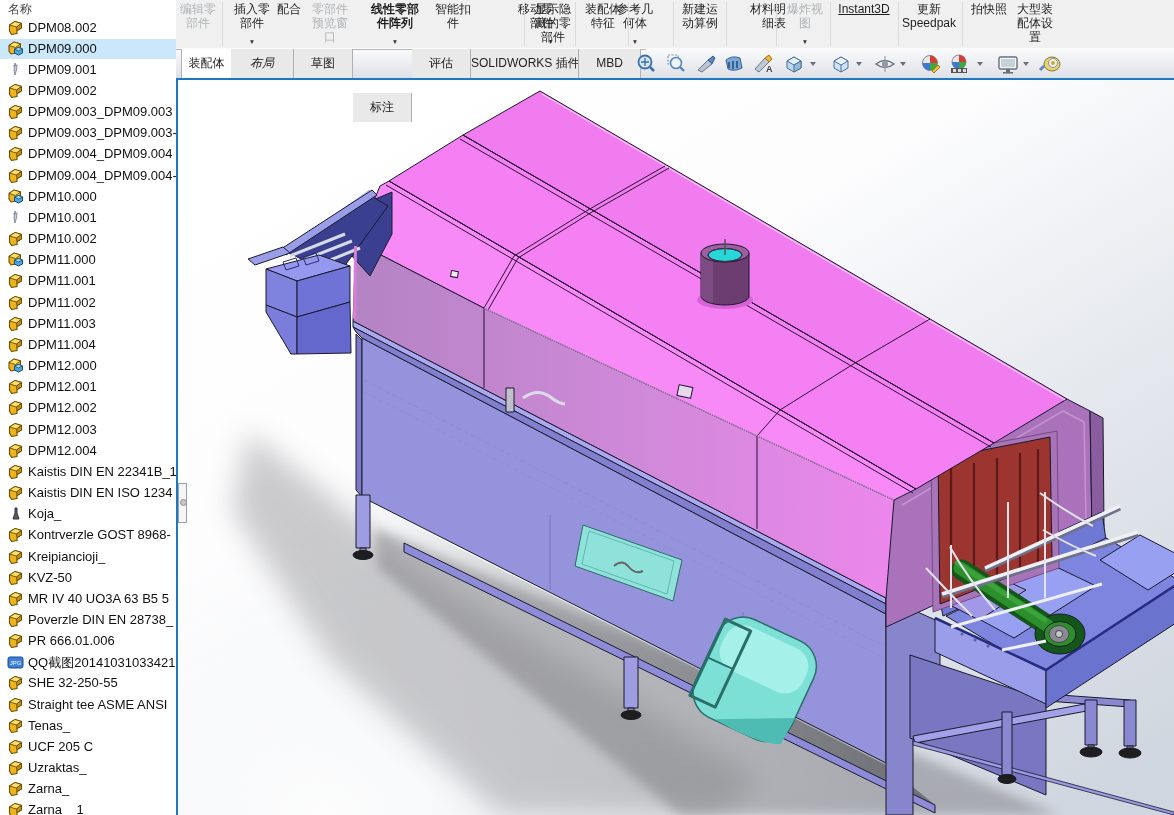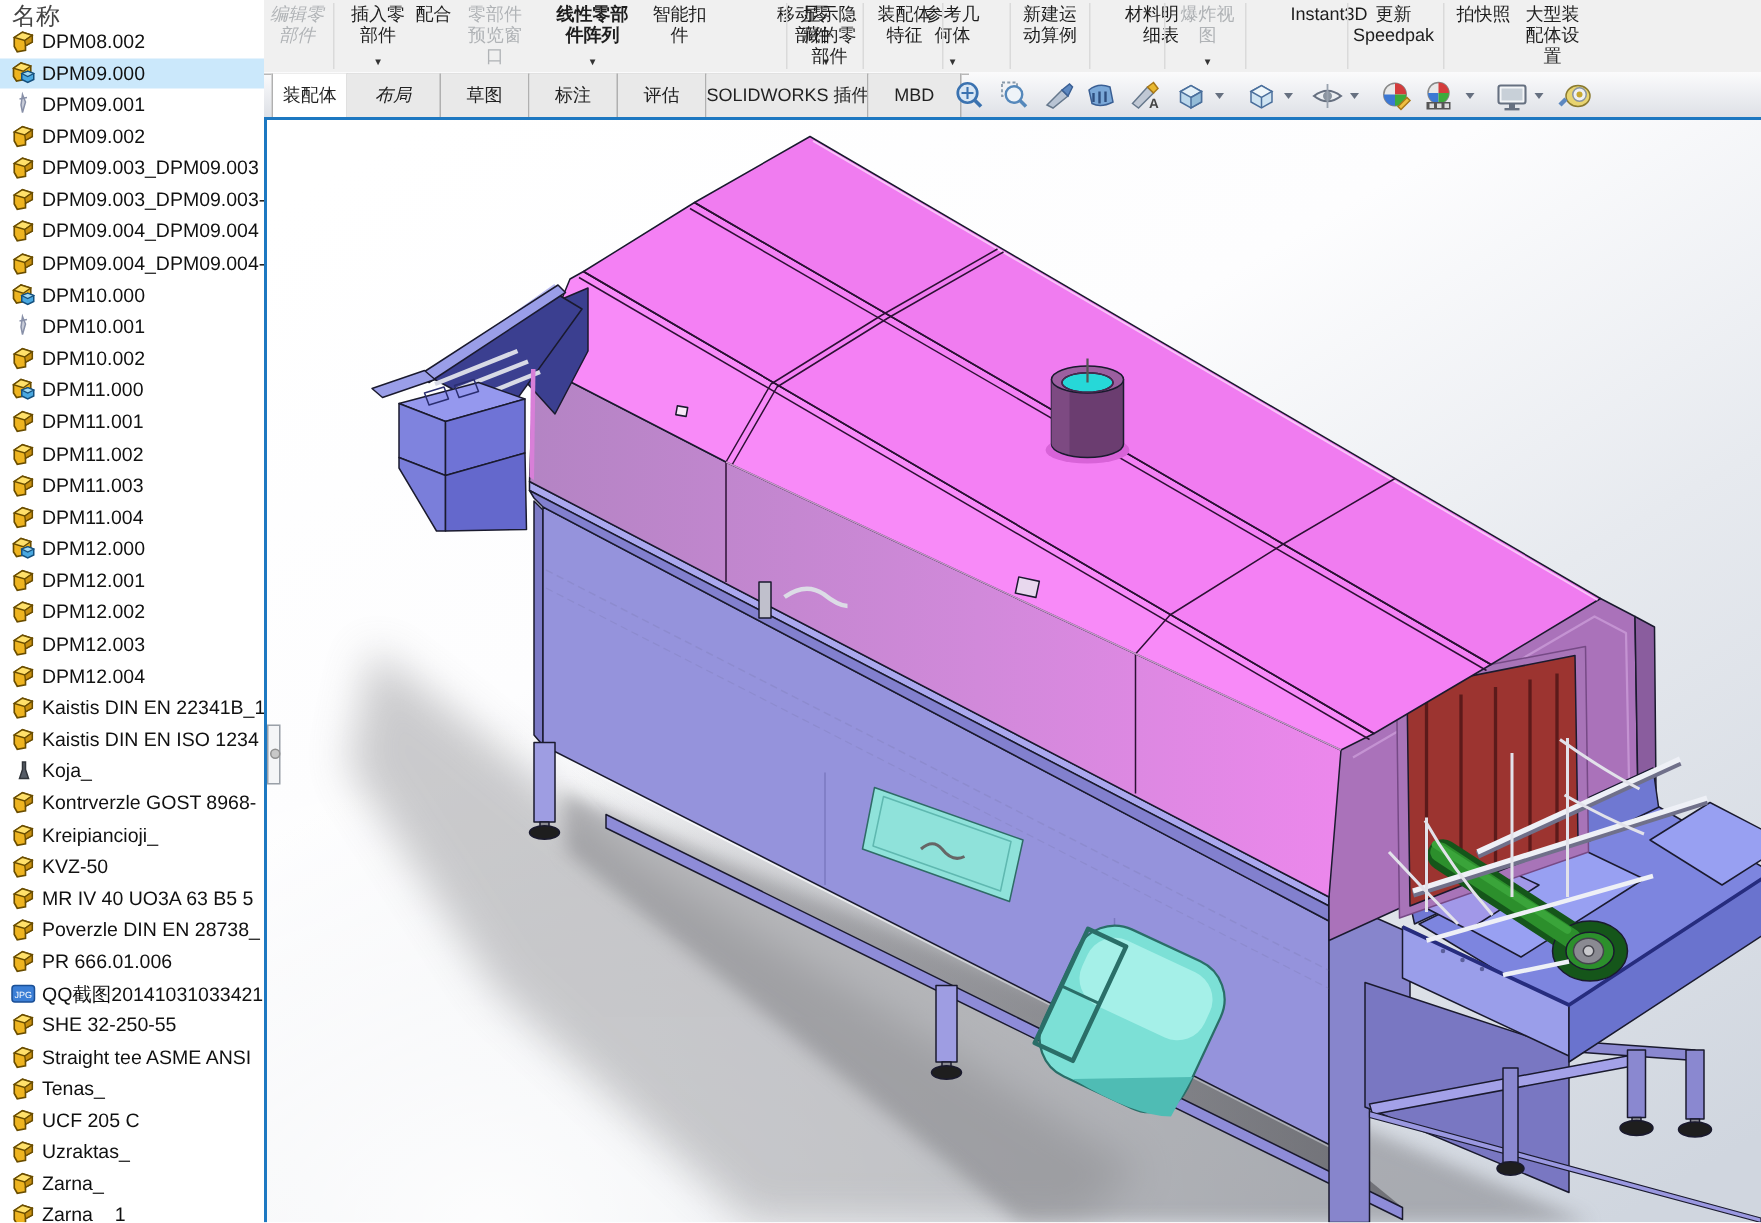--- a/index.html
+++ b/index.html
@@ -10,21 +10,21 @@
 .rb.gray{color:#b0b3b6;}
 .rb .arr{position:absolute;left:0;right:0;top:33px;font-size:6.5px;color:#333;}
 .sep{position:absolute;top:2px;height:44px;width:1px;background:#dadada;}
 
 #tabrow{position:absolute;left:176px;top:48px;width:998px;height:31px;background:linear-gradient(#fbfbfc,#dde0e6);}
 #tabrow .tabline{position:absolute;left:0;top:1px;width:470px;height:1px;background:#b8b8b8;}
 .tab{position:absolute;top:1px;height:29px;line-height:28px;text-align:center;font-size:12px;color:#222;background:#e9e9e9;border-right:1px solid #b0b0b0;white-space:nowrap;overflow:hidden;}
 .tab.active{background:#ffffff;border-left:1px solid #b0b0b0;}
 
 #panel{position:absolute;left:0;top:0;width:176px;height:815px;background:#ffffff;overflow:hidden;}
-#panel .hdr{position:absolute;left:8px;top:1px;font-size:16px;color:#444;}
+#panel .hdr{position:absolute;left:8px;top:1px;font-size:12px;color:#444;}
 .row{position:absolute;left:0;width:176px;height:20px;font-size:13px;color:#111;white-space:nowrap;}
 .row .txt{position:absolute;left:28px;top:2px;}
 .row svg{position:absolute;left:7px;top:1px;}
 .row.sel{background:#cbe8fb;}
 
 #vbl{position:absolute;left:176px;top:78px;width:2px;height:737px;background:#1d78c1;}
 #vbt{position:absolute;left:176px;top:78px;width:998px;height:2px;background:#1d78c1;}
 #split{position:absolute;left:178px;top:483px;width:7px;height:38px;background:#f4f5f7;border:1px solid #9aa0a8;}
 #split i{position:absolute;left:1px;top:15px;width:5px;height:5px;border-radius:50%;background:#c8c8c8;border:1px solid #909090;}
 #viewport{position:absolute;left:178px;top:80px;width:996px;height:735px;}
@@ -219,21 +219,21 @@
 <rect x="702" y="624" width="106" height="108" rx="28" fill="#7ce0d6" stroke="#2a6e68" stroke-width="1.5"></rect>
 <rect x="710" y="632" width="90" height="48" rx="20" fill="#a5f0e8" stroke="none"></rect>
 <path d="M736,731 L808,696 L806,726 Q784,736 736,731 Z" fill="#4fbcb4" stroke="none"></path>
 <rect x="703" y="636" width="28" height="84" fill="none" stroke="#2a6e68" stroke-width="3"></rect>
 <line x1="703" y1="678" x2="731" y2="678" stroke="#2a6e68" stroke-width="2"></line>
 </g>
 </g>
 </svg>
 </div>
 <div id="ribbon">
-      <div class="rb gray" style="left:-12px;width:68px;font-style:italic;">编辑零
+      <div class="rb gray" style="left:-12px;width:68px;">编辑零
 部件</div>
       <div class="rb" style="left:42px;width:68px;">插入零
 部件<div class="arr">▼</div></div>
       <div class="rb" style="left:79px;width:68px;">配合</div>
       <div class="rb gray" style="left:120px;width:68px;">零部件
 预览窗
 口</div>
       <div class="rb" style="left:185px;width:68px;font-weight:bold;">线性零部
 件阵列<div class="arr">▼</div></div>
       <div class="rb" style="left:243px;width:68px;">智能扣
@@ -246,21 +246,21 @@
       <div class="rb" style="left:393px;width:68px;">装配体
 特征</div>
       <div class="rb" style="left:425px;width:68px;">参考几
 何体<div class="arr">▼</div></div>
       <div class="rb" style="left:490px;width:68px;">新建运
 动算例</div>
       <div class="rb" style="left:542px;width:68px;text-align:right;">材料明
 细表</div>
       <div class="rb gray" style="left:595px;width:68px;">爆炸视
 图<div class="arr">▼</div></div>
-      <div class="rb" style="left:676px;width:68px;">Instant3D</div>
+      <div class="rb" style="left:654px;width:68px;text-decoration:underline;">Instant3D</div>
       <div class="rb" style="left:719px;width:68px;">更新
 Speedpak</div>
       <div class="rb" style="left:779px;width:68px;">拍快照</div>
       <div class="rb" style="left:825px;width:68px;text-align:center;">大型装
 配体设
 置</div>
       <div class="sep" style="left:46px"></div>
       <div class="sep" style="left:348px"></div>
       <div class="sep" style="left:399px"></div>
       <div class="sep" style="left:452px"></div>
@@ -269,21 +269,21 @@
       <div class="sep" style="left:600px"></div>
       <div class="sep" style="left:654px"></div>
       <div class="sep" style="left:722px"></div>
       <div class="sep" style="left:786px"></div>
     </div>
 <div id="tabrow">
       <div class="tabline"></div>
       <div class="tab active" style="left:5px;width:49px;">装配体</div>
       <div class="tab" style="left:55px;width:62px;font-style:italic;">布局</div>
       <div class="tab" style="left:118px;width:58px;">草图</div>
-      <div class="tab" style="left:177px;width:58px;">标注</div>
+      <div class="tab" style="left:177px;width:58px;margin-top:44px;">标注</div>
       <div class="tab" style="left:236px;width:58px;font-family:Liberation Serif, serif;">评估</div>
       <div class="tab" style="left:295px;width:107px;">SOLIDWORKS 插件</div>
       <div class="tab" style="left:403px;width:61px;">MBD</div>
       <svg width="998" height="31" style="position:absolute;left:0;top:0">
         <g transform="translate(470,16)">
           <circle cx="-1" cy="-2" r="6.5" fill="#d8e6f4" stroke="#3a72b0" stroke-width="1.8"></circle>
           <line x1="4" y1="3" x2="8" y2="7" stroke="#3a72b0" stroke-width="2.5"></line>
           <path d="M-1,-6 L-1,2 M-5,-2 L3,-2" stroke="#3a72b0" stroke-width="1.4"></path>
         </g>
         <g transform="translate(500,16)">

